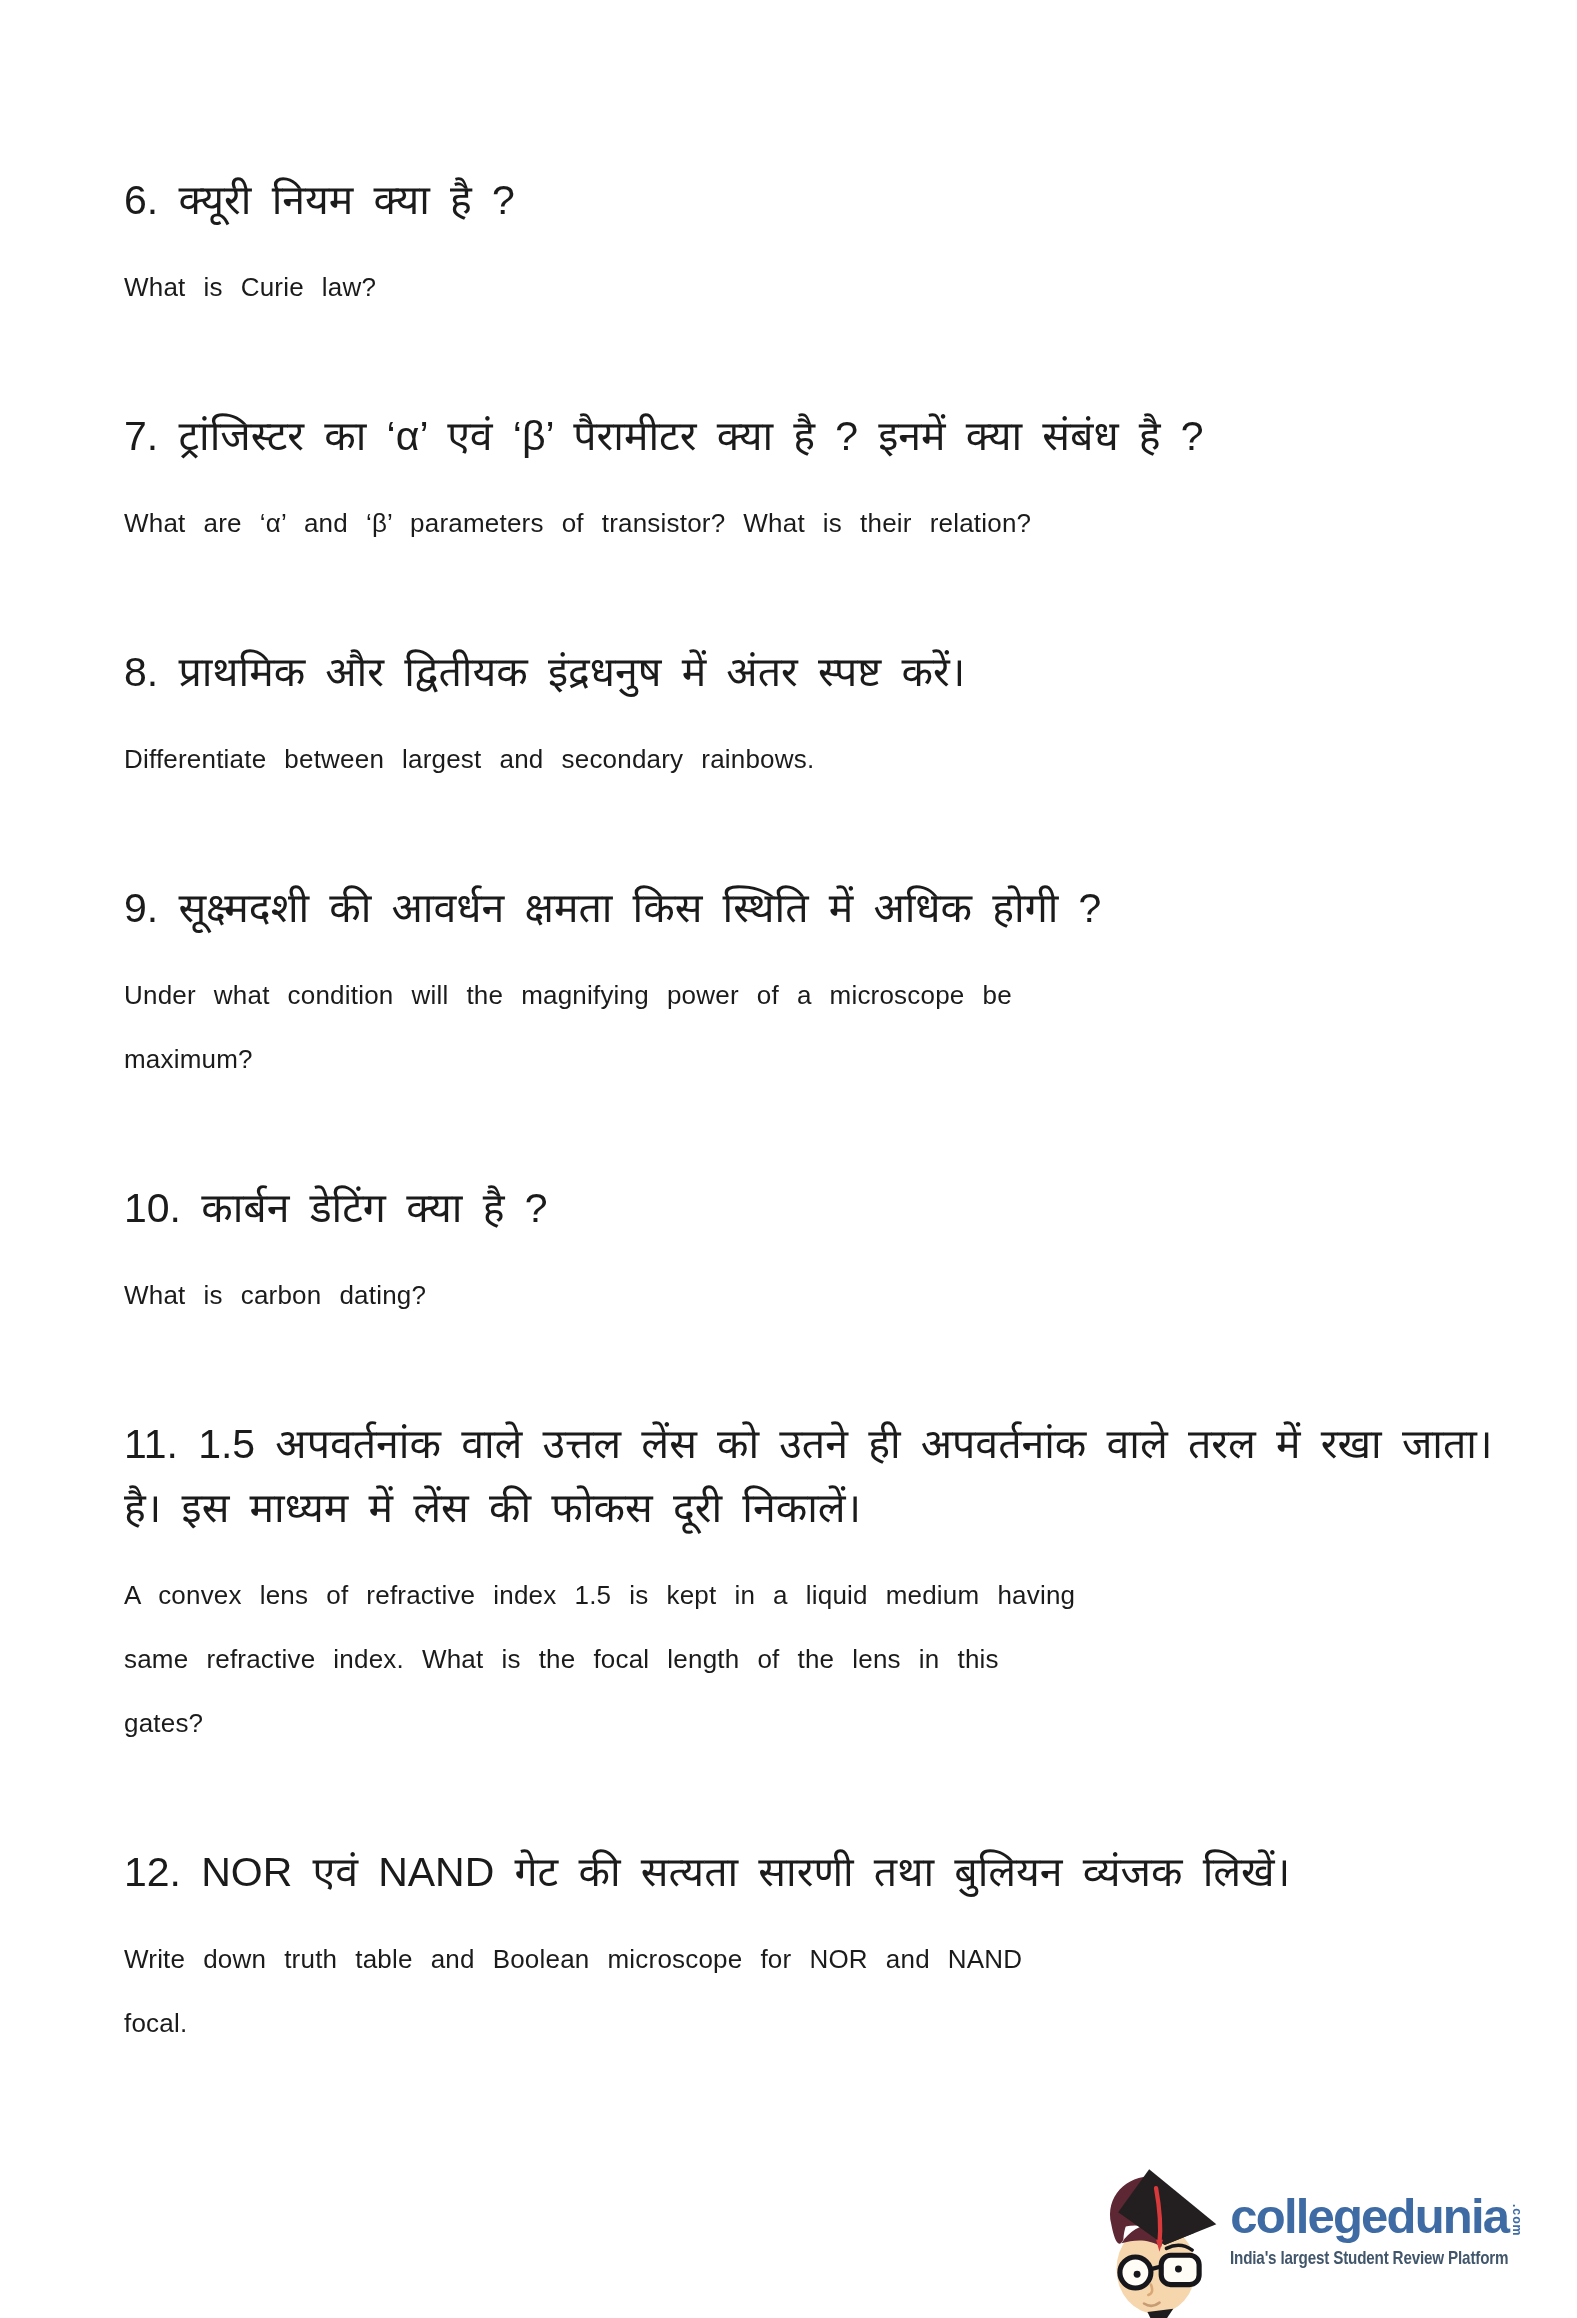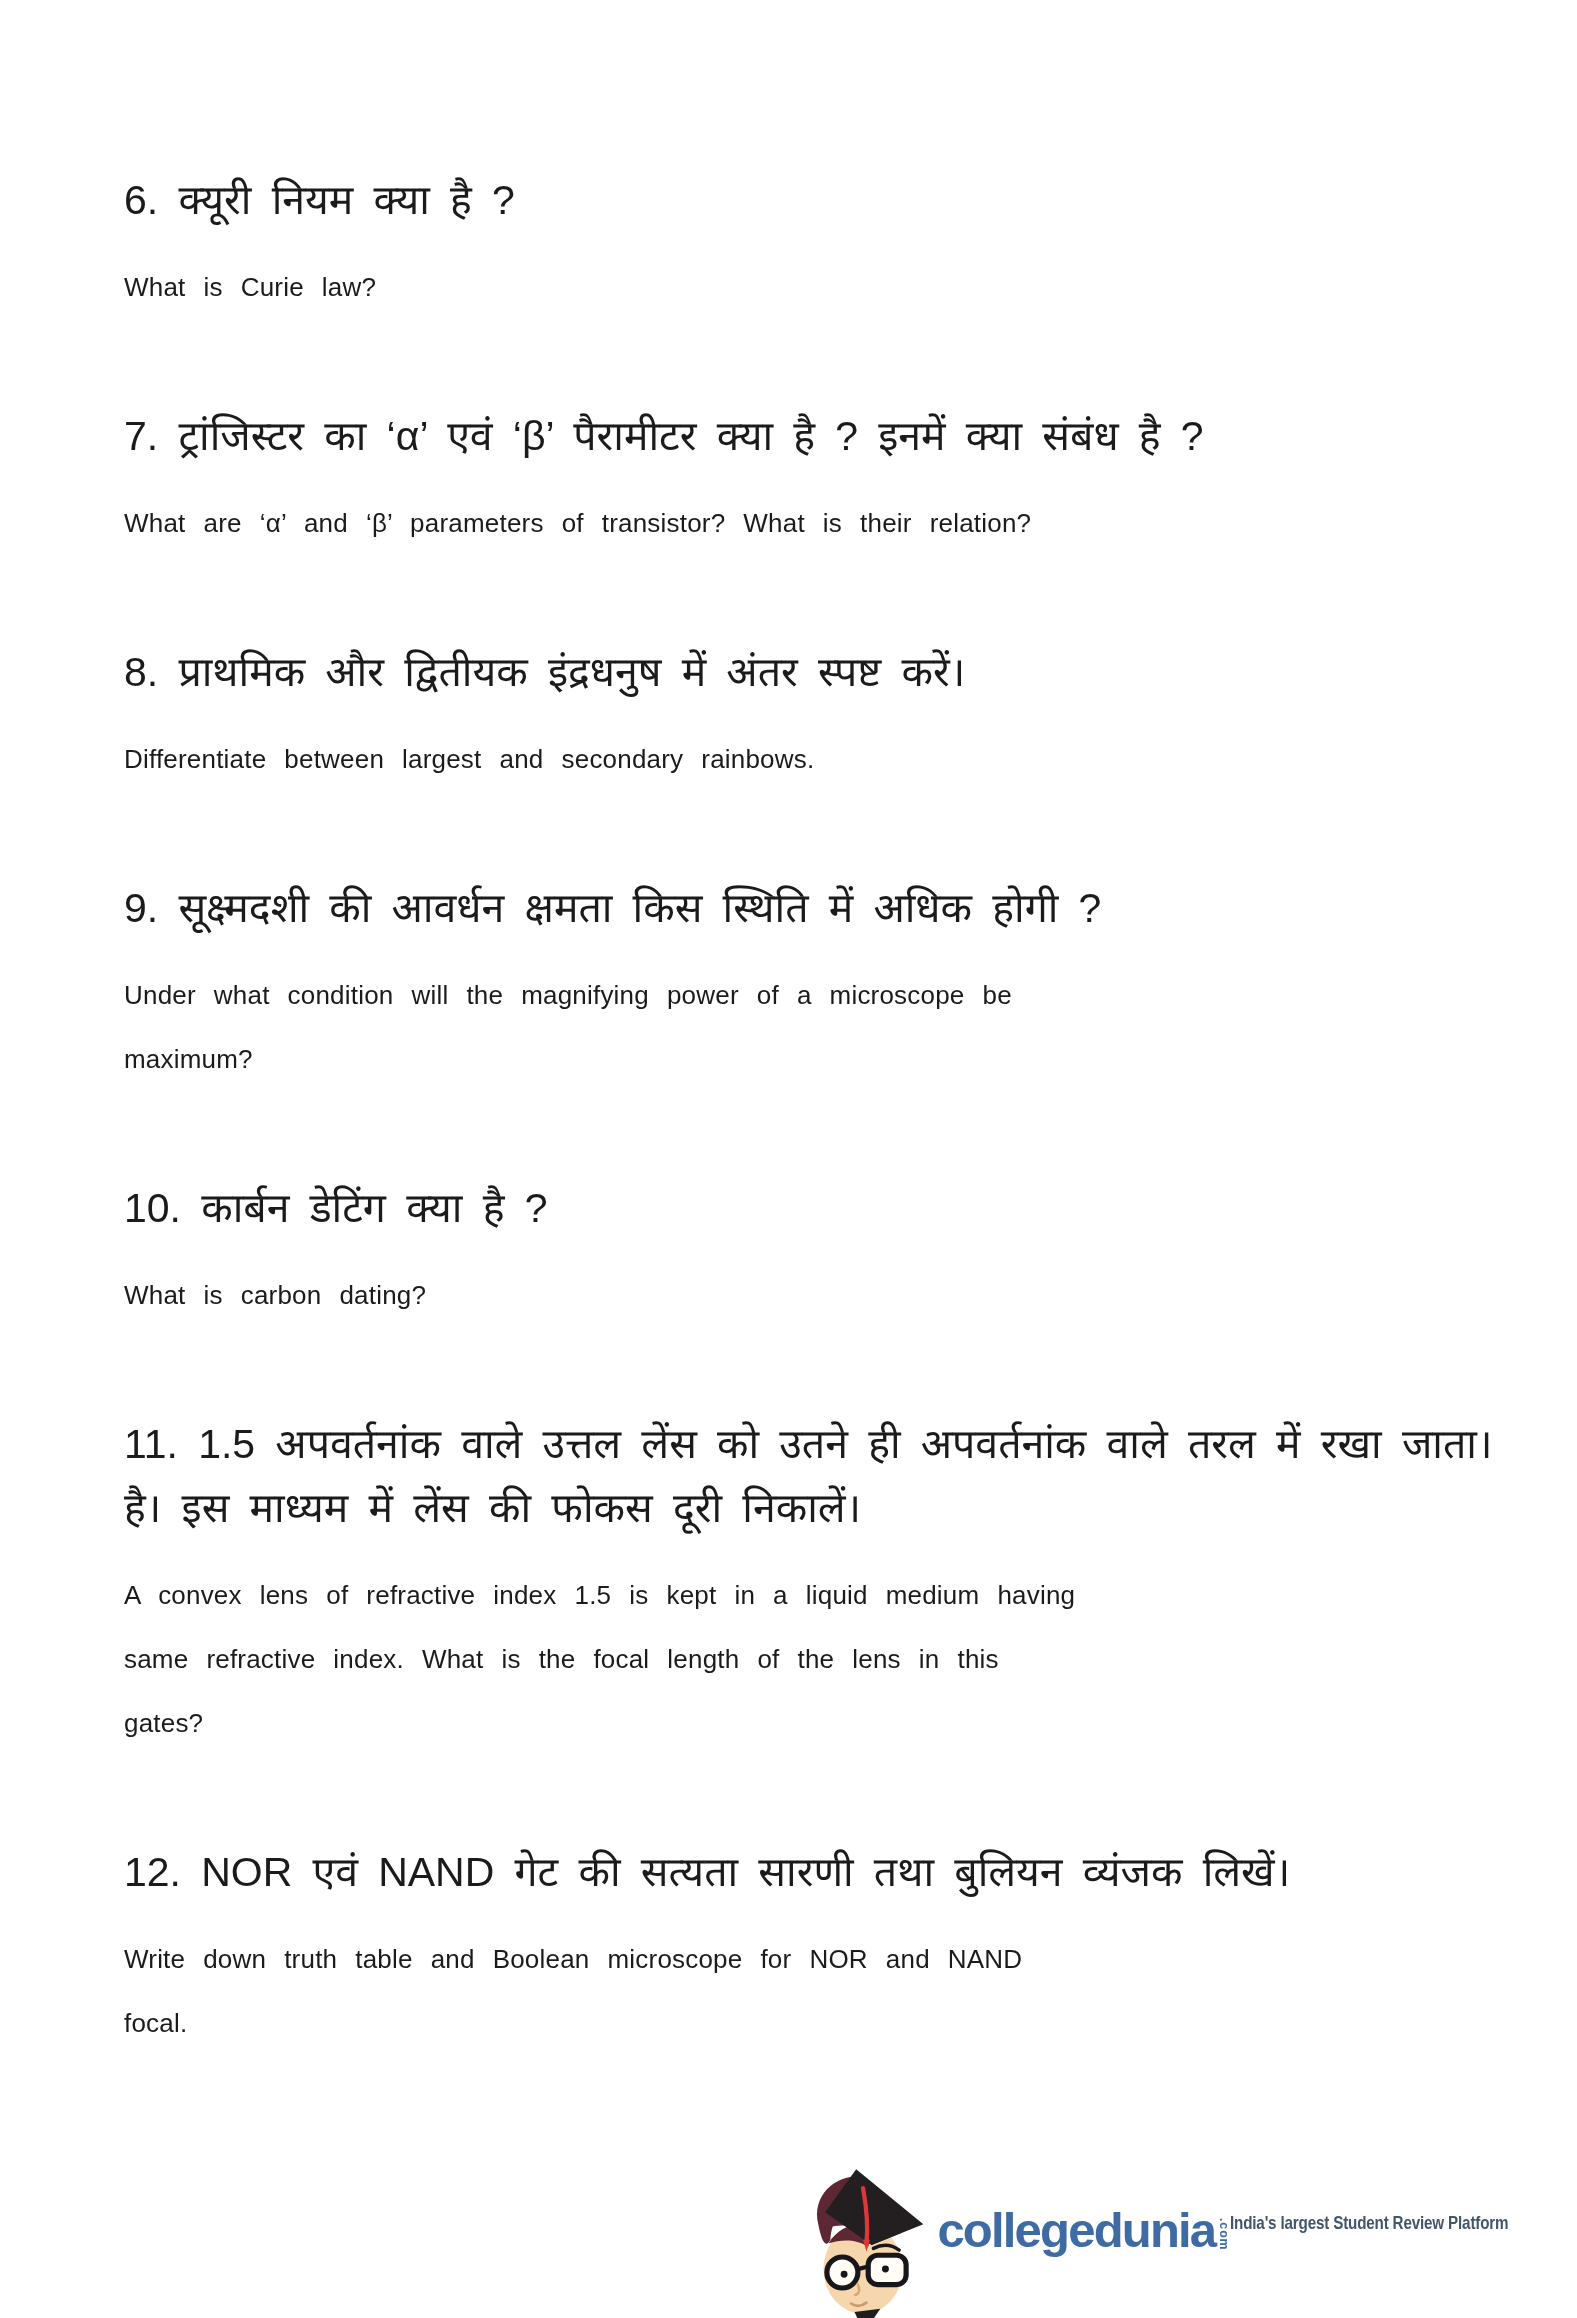--- a/index.html
+++ b/index.html
@@ -53,21 +53,21 @@
     align-items: center;
   }
   .mascot {
     width: 131px;
     height: 155px;
     flex: 0 0 auto;
     margin-right: 5.3px;
   }
   .brand-col {
     display: flex;
-    flex-direction: row;
+    flex-direction: column;
     justify-content: flex-start;
     padding-bottom: 23px;
   }
   .brand-row {
     display: flex;
     align-items: flex-end;
   }
   .brand-text {
     font-size: 49px;
     font-weight: bold;

